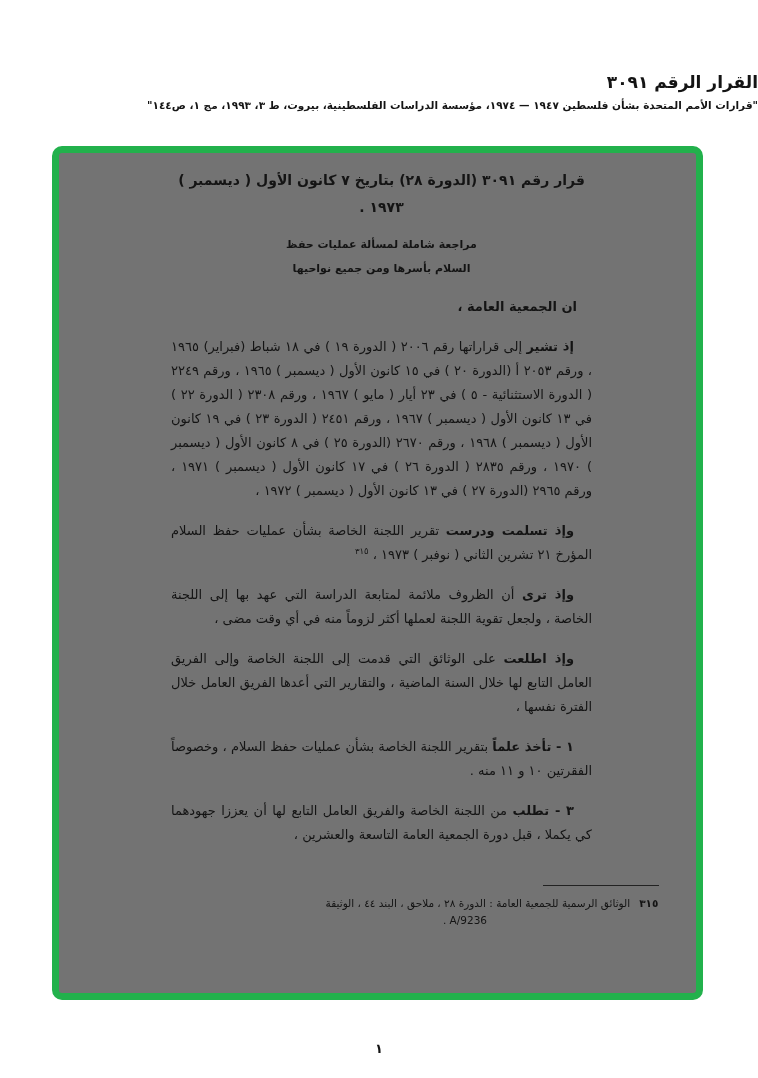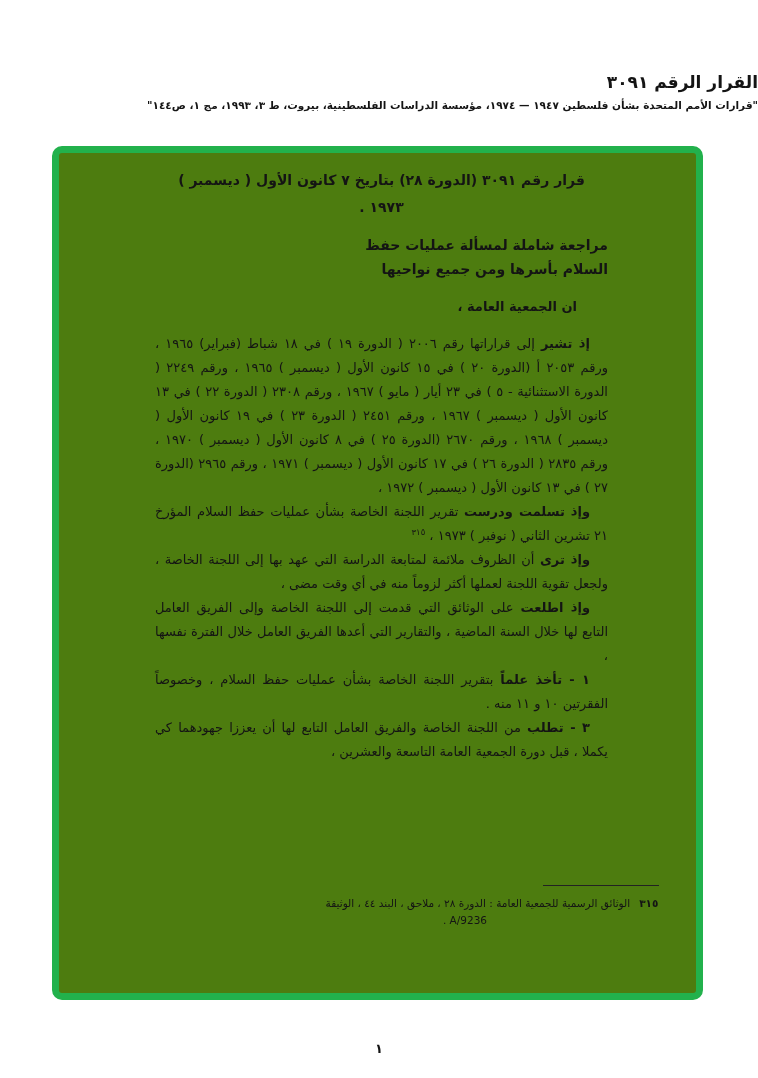--- a/index.html
+++ b/index.html
@@ -21,49 +21,49 @@
   }
   .source{
     font-size:10.5px;font-weight:bold;margin-top:7px;
     white-space:nowrap;
   }
   .doc-frame{
     position:absolute;left:52px;top:146px;
     width:637px;height:840px;
     border:7px solid #22b14c;
     border-radius:10px;
-    background:#4d7c0f;
+    background:#737373;
   }
   .content{
     position:absolute;top:0;left:0;right:0;
     height:712px;
     box-sizing:border-box;
     padding:14px 88px 0 96px;
     font-size:13px;
     line-height:24px;
     text-align:justify;
     overflow:hidden;
   }
   .heading{
     text-align:center;font-weight:bold;
     font-size:14px;line-height:27px;
     margin:0 0 12px 0;
   }
   .subject{
-    font-weight:bold;
-    font-size:14px;line-height:24px;
+    text-align:center;font-weight:bold;
+    font-size:11px;line-height:24px;
     margin:0 0 14px 0;
   }
   .opening{
     font-weight:bold;
     text-indent:18px;
     margin:13px;
   }
   .para{
-    margin:0;
+    margin:16px;
     text-indent:18px;
   }
   .para b{font-weight:bold;}
   sup.fn-ref{
     font-size:8.5px;
     vertical-align:super;
     line-height:0;
   }
   .footnote-area{
     position:absolute;

